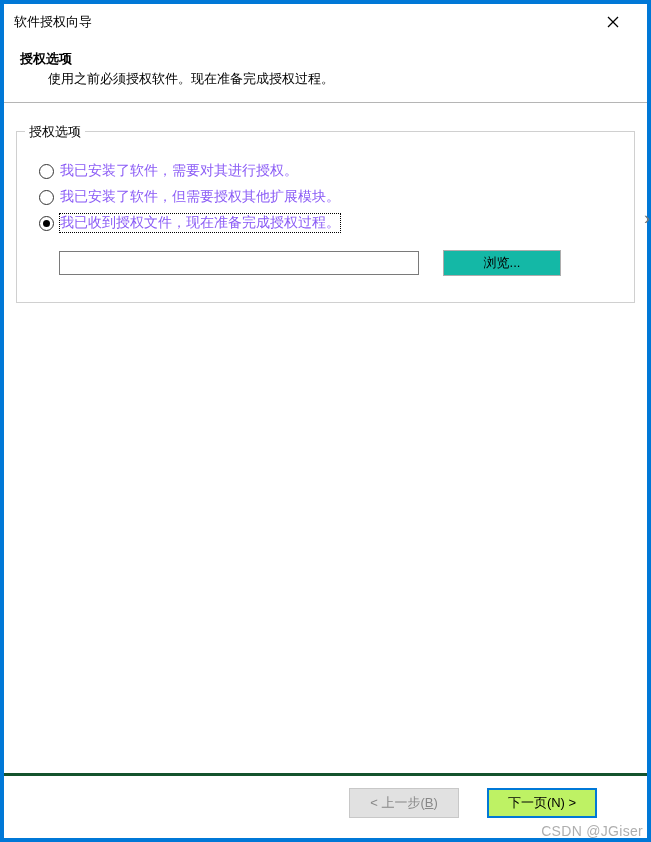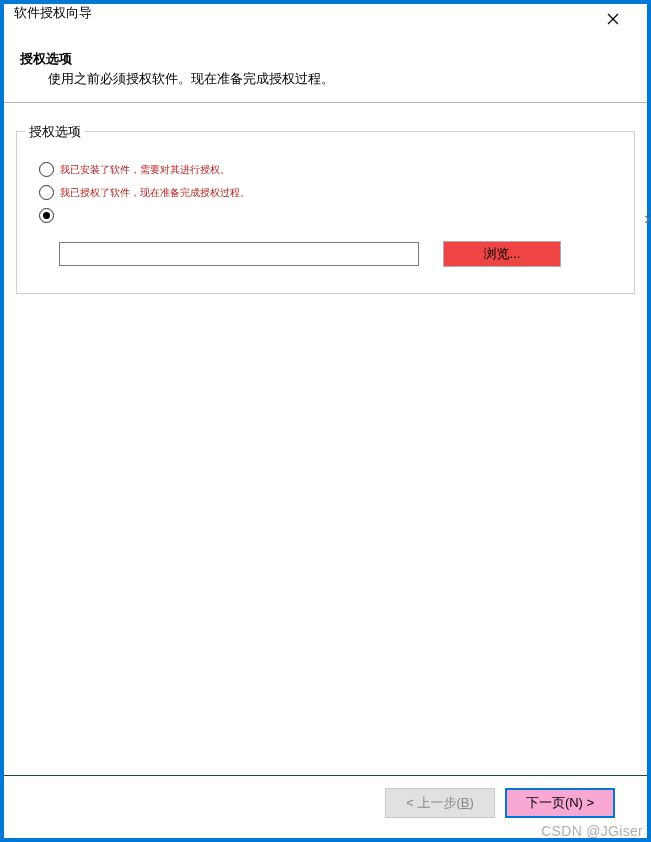--- a/index.html
+++ b/index.html
@@ -17,20 +17,21 @@
       background: #ffffff;
       width: 100%;
       height: 100%;
       display: flex;
       flex-direction: column;
       position: relative;
     }
     .titlebar {
       height: 36px;
       display: flex;
+      align-items: center;
       justify-content: space-between;
       padding: 0 12px 0 10px;
       background: #ffffff;
     }
     .titlebar-title {
       font-size: 13px;
       color: #000;
     }
     .close-btn {
       width: 44px;
@@ -95,22 +96,22 @@
     }
     .radio-circle.selected::after {
       content: "";
       width: 7px;
       height: 7px;
       background: #000;
       border-radius: 50%;
       display: block;
     }
     .radio-label {
-      font-size: 10px;
-      color: #b91c1c;
+      font-size: 14px;
+      color: #8b5cf6;
       font-family: Liberation Mono, monospace;
     }
     .radio-label.focus {
       outline: 1px dotted #000;
       outline-offset: 0px;
     }
     .file-row {
       display: flex;
       align-items: center;
       margin-top: 18px;
@@ -121,42 +122,42 @@
       flex: 0 0 360px;
       height: 24px;
       border: 1px solid #7a7a7a;
       background: #fff;
       padding: 0 4px;
       font-size: 13px;
     }
     .browse-btn {
       width: 118px;
       height: 26px;
-      background: #ef4444;
+      background: #14b8a6;
       border: 1px solid #adadad;
       font-size: 13px;
       cursor: pointer;
       display: flex;
       align-items: center;
       justify-content: center;
     }
     .right-chevron {
       position: absolute;
       right: -3px;
       top: 204px;
       color: #777;
       font-size: 18px;
       z-index: 5;
     }
     .footer-area {
-      border-top: 1px solid #14532d;
+      border-top: 3px solid #14532d;
       padding: 12px 12px 20px 12px;
       display: flex;
       justify-content: flex-end;
-      gap: 10px;
+      gap: 28px;
       background: #fff;
     }
     .wiz-btn {
       min-width: 110px;
       height: 30px;
       background: #e1e1e1;
       border: 1px solid #adadad;
       font-size: 13px;
       cursor: pointer;
       display: flex;
@@ -164,21 +165,21 @@
       justify-content: center;
       padding: 0 12px;
     }
     .wiz-btn.disabled {
       color: #888;
       border-color: #c8c8c8;
       cursor: default;
     }
     .wiz-btn.default {
       border: 2px solid #0078d7;
-      background: #f9a8d4;
+      background: #bef264;
     }
     .btn-gap { width: 10px; }
     .watermark {
       position: absolute;
       right: 8px;
       bottom: 3px;
       font-size: 14px;
       color: rgba(120,120,120,0.6);
       letter-spacing: 0.3px;
       pointer-events: none;
@@ -209,25 +210,26 @@
     <div class="fieldset">
       <span class="fieldset-legend">授权选项</span>
 
       <div class="radio-row">
         <span class="radio-circle"></span>
         <span class="radio-label">我已安装了软件，需要对其进行授权。</span>
       </div>
 
       <div class="radio-row">
         <span class="radio-circle"></span>
-        <span class="radio-label">我已授权了软件，现在准备完成授权过程。</span>
+        <span class="radio-label">我已安装了软件，但需要授权其他扩展模块。</span>
       </div>
 
       <div class="radio-row">
         <span class="radio-circle selected"></span>
+        <span class="radio-label focus">我已收到授权文件，现在准备完成授权过程。</span>
       </div>
 
       <div class="file-row">
         <input type="text" class="file-input" value="" style="">
         <div class="browse-btn">
           <span>浏览...</span>
         </div>
       </div>
     </div>
   </div>

